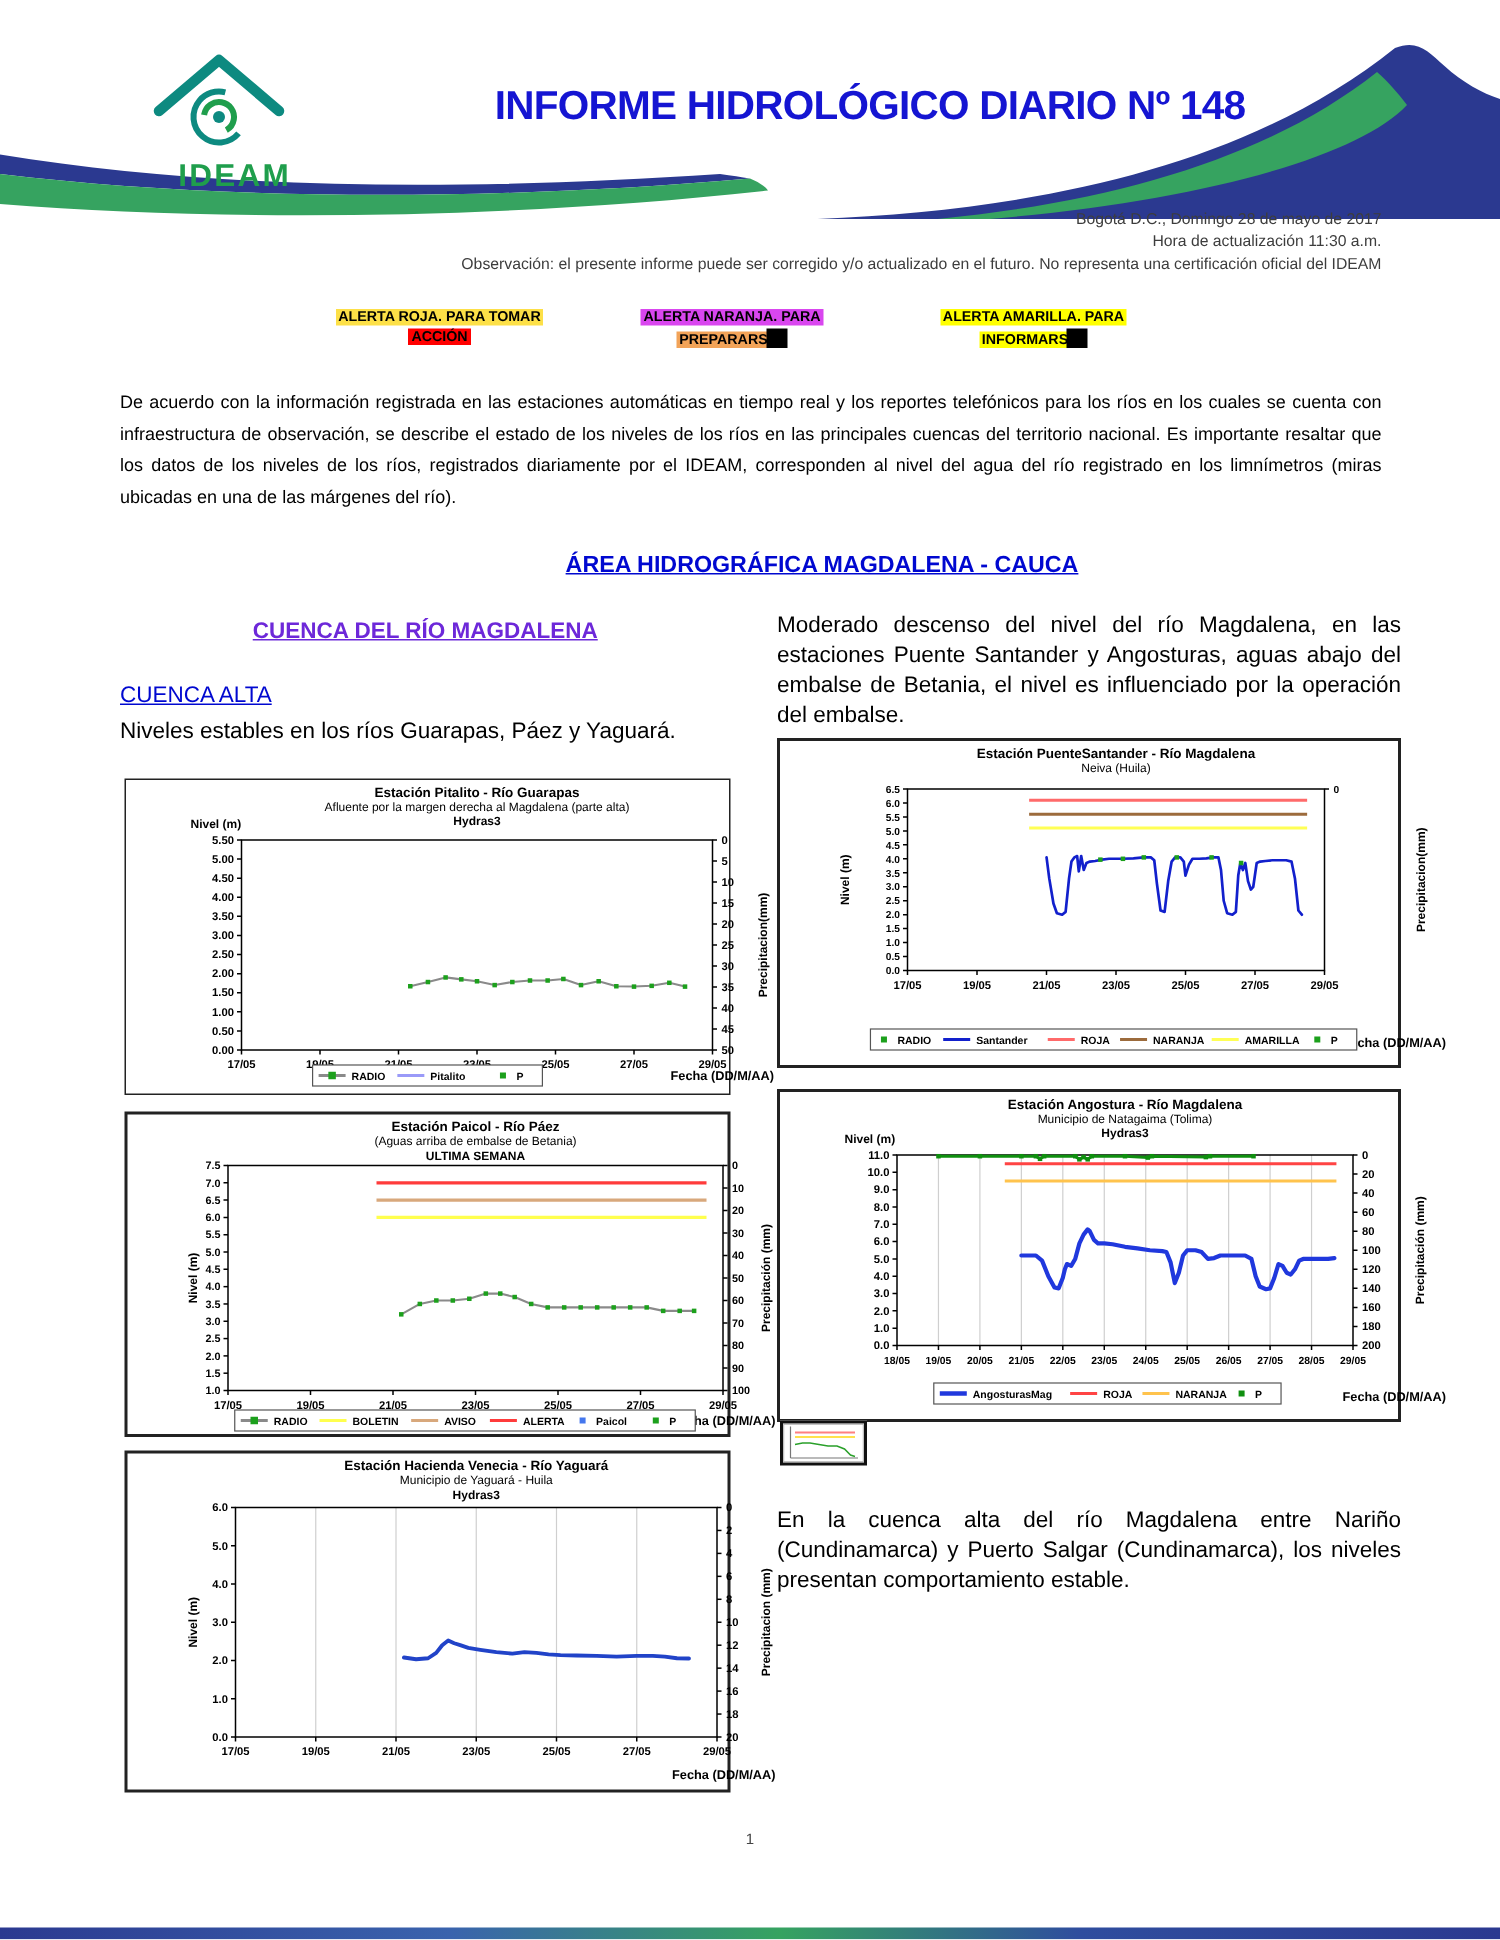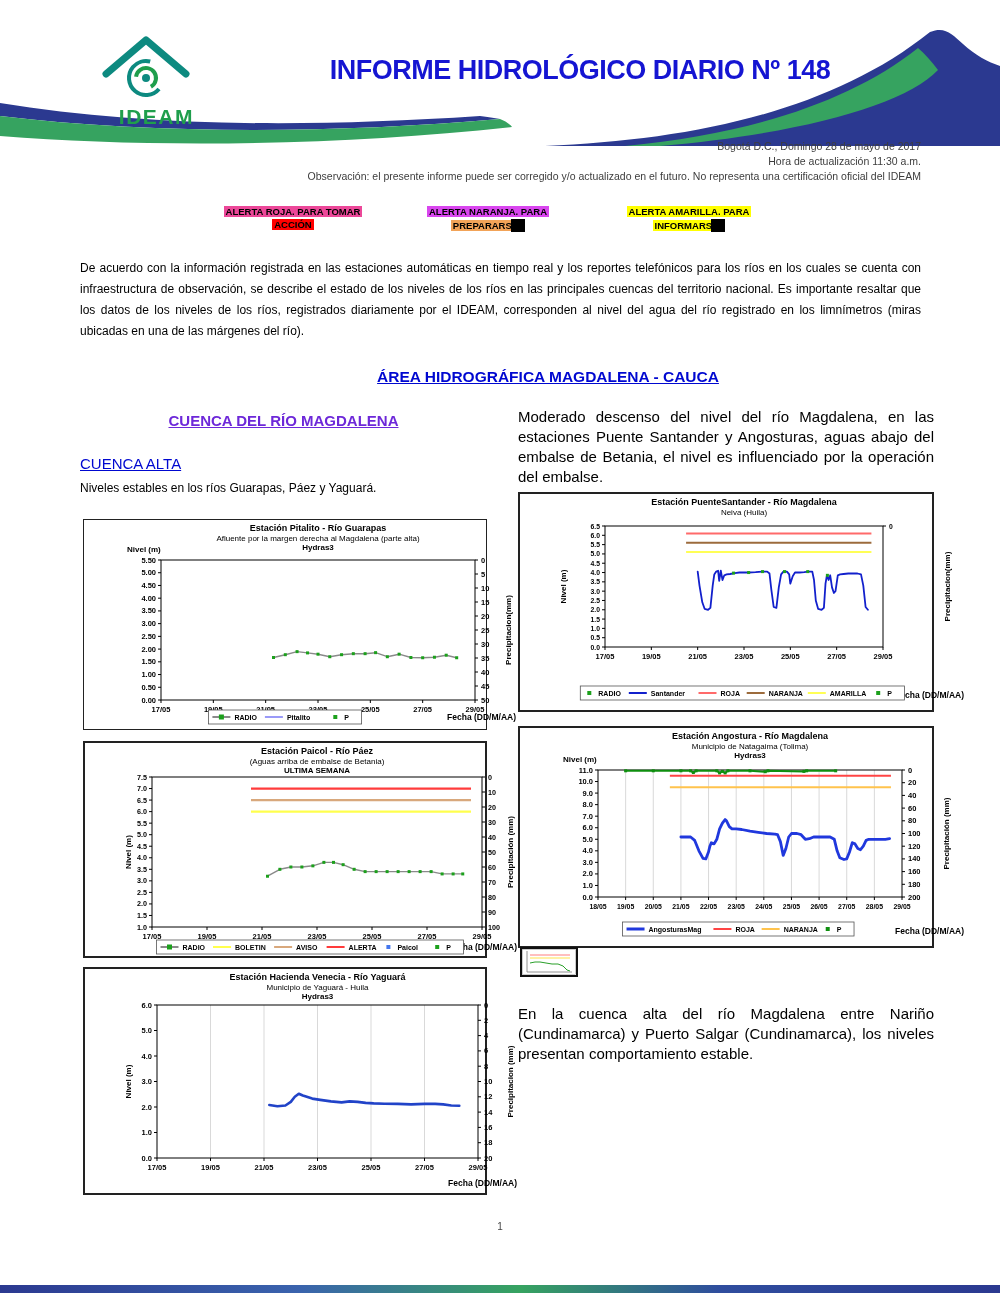--- a/index.html
+++ b/index.html
@@ -16,21 +16,21 @@
   .alert .bg{padding:0 2px;}
   .redact{display:inline-block;width:14px;height:13px;background:#000;vertical-align:-3px;margin-left:-9px;}
   .intro{position:absolute;left:80px;top:246px;width:841px;font-size:12px;
          text-align:justify;line-height:21px;}
   .area-title{position:absolute;left:0;top:368px;width:100%;text-align:center;font-size:15.5px;
               font-weight:bold;text-decoration:underline;color:#0008d0;padding-left:48px;}
   .lc-h1{position:absolute;left:80px;top:412px;width:407px;text-align:center;font-size:15px;
          font-weight:bold;text-decoration:underline;color:#6d28d9;}
   .lc-h2{position:absolute;left:80px;top:455px;font-size:15px;font-weight:normal;
          text-decoration:underline;color:#0008d0;}
-  .lc-t1{position:absolute;left:80px;top:478px;width:407px;font-size:12px;text-align:justify;line-height:20px;}
+  .lc-t1{position:absolute;left:80px;top:478px;width:407px;font-size:15px;text-align:justify;line-height:20px;}
   .rc-t1{position:absolute;left:518px;top:407px;width:416px;font-size:15px;text-align:justify;line-height:20px;}
   .rc-t2{position:absolute;left:518px;top:1004px;width:416px;font-size:15px;text-align:justify;line-height:20px;}
   .chart-box{position:absolute;background:#fff;border:2px solid #222;box-sizing:border-box;padding-left:37px;}
   #c0{left:83px;top:519px;width:404px;height:211px;border-width:1.5px;}
   #c1{left:83px;top:741px;width:404px;height:217px;}
   #c2{left:83px;top:967px;width:404px;height:228px;}
   #c3{left:518px;top:492px;width:416px;height:220px;}
   #c4{left:518px;top:726px;width:416px;height:222px;}
   .thumb{position:absolute;left:520px;top:947px;width:58px;height:30px;border:2px solid #111;
          background:#fff;box-sizing:border-box;}
@@ -62,21 +62,21 @@
 
   <div class="title">INFORME HIDROLÓGICO DIARIO Nº 148</div>
 
   <div class="meta">
     <div>Bogotá D.C., Domingo 28 de mayo de 2017</div>
     <div>Hora de actualización 11:30 a.m.</div>
     <div>Observación: el presente informe puede ser corregido y/o actualizado en el futuro. No representa una certificación oficial del IDEAM</div>
   </div>
 
   <div class="alert" style="left:217px;top:206px;width:152px;">
-    <span class="bg" style="background: #ec4899;">ALERTA ROJA. PARA TOMAR</span><br>
+    <span class="bg" style="background: #fde047;">ALERTA ROJA. PARA TOMAR</span><br>
     <span class="bg" style="background: rgb(255, 0, 0);">ACCIÓN</span>
   </div>
   <div class="alert" style="left:420px;top:206px;width:136px;">
     <span class="bg" style="background: #d946ef;">ALERTA NARANJA. PARA</span><br>
     <span class="bg" style="background: rgb(242, 163, 88);">PREPARARSE</span><span class="redact"></span>
   </div>
   <div class="alert" style="left:618px;top:206px;width:142px;">
     <span class="bg" style="background: rgb(255, 255, 0);">ALERTA AMARILLA. PARA</span><br>
     <span class="bg" style="background: rgb(255, 255, 0);">INFORMARSE</span><span class="redact"></span>
   </div>

